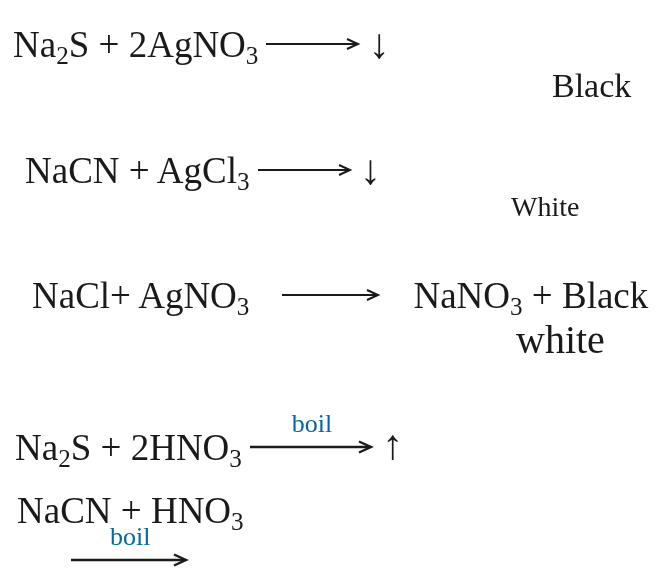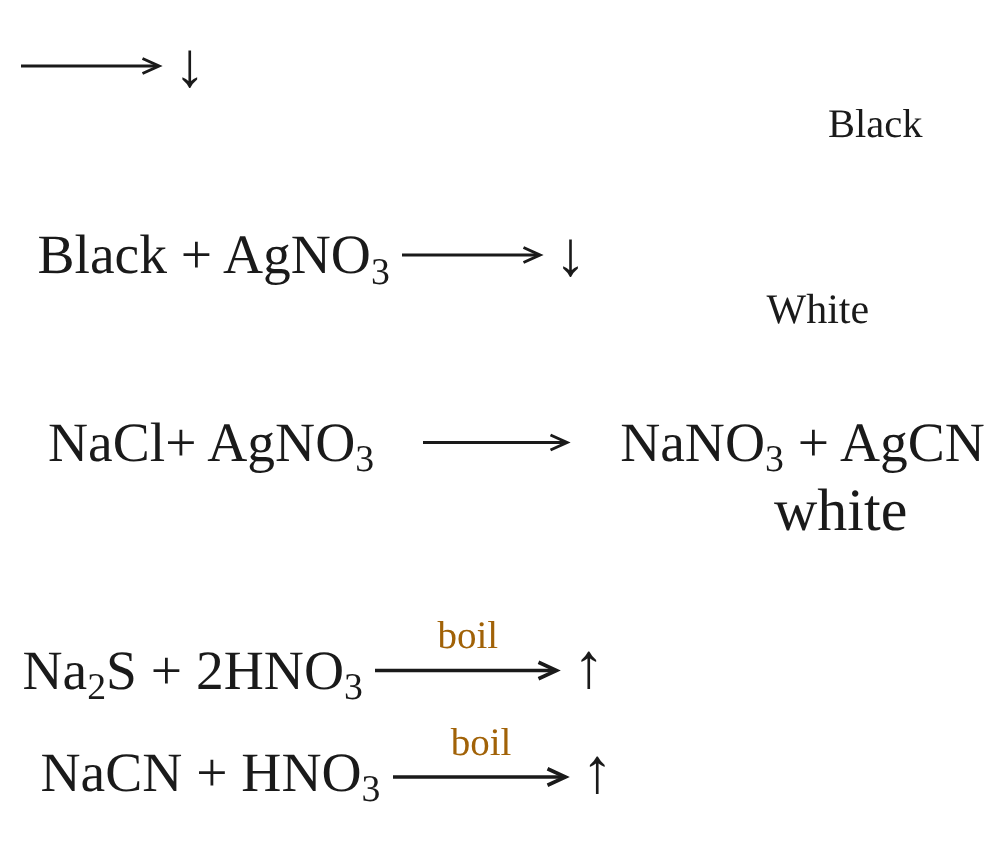--- a/index.html
+++ b/index.html
@@ -31,97 +31,98 @@
   }
   .formula sub {
     font-size: 0.68em;
     line-height: 0;
     vertical-align: -0.28em;
   }
   .eq1 { top: 21px;  left: 13px; }
   .eq2 { top: 147px; left: 25px; }
   .eq3 { top: 272px; left: 32px; gap: 32px; }
   .eq4 { top: 420px; left: 15px; align-items: flex-end; }
-  .eq5 { top: 492px; left: 27px; }
+  .eq5 { top: 492px; left: 17px; flex-direction: column; }
 
   .rxn-arrow {
     position: relative;
     top: 2px;
     display: inline-block;
   }
   .boil-arrow {
     position: relative;
     top: -12px;
     display: inline-flex;
     flex-direction: column;
     align-items: center;
     gap: 3px;
   }
   .boil-arrow .arrow-label {
     font-size: 26px;
     line-height: 1;
-    color: #a16207;
+    color: #0369a1;
   }
   .phase-arrow {
     font-size: 42px;
     line-height: 1;
     font-family: "Liberation Serif", "DejaVu Serif", "DejaVu Sans", serif;
     color: #1a1a1a;
   }
   .state-label {
     position: absolute;
     line-height: 1;
     color: #1a1a1a;
   }
-  .state-label.black  { top: 69px;  left: 552px; font-size: 27px; }
+  .state-label.black  { top: 69px;  left: 552px; font-size: 34px; }
   .state-label.white2 { top: 193px; left: 511px; font-size: 28px; }
   .state-label.white3 { top: 320px; left: 516px; font-size: 40px; }
 
   svg .stroke {
     stroke: #1a1a1a;
     fill: none;
   }
 </style>
 </head>
 <body>
 
 <div class="page">
 
   <div class="eq eq1">
+    <span class="formula"><span>Na</span><sub>2</sub><span>S + 2AgNO</span><sub>3</sub></span>
     <span class="rxn-arrow">
       <svg width="96" height="14" viewBox="0 0 96 14">
           <line class="stroke" x1="1" y1="7" x2="92" y2="7" stroke-width="2"></line>
           <polyline class="stroke" points="82,2 93,7 82,12" stroke-width="2"></polyline>
         </svg>
     </span>
     <span class="phase-arrow">↓</span>
   </div>
   <div class="state-label black">Black</div>
 
   <div class="eq eq2">
-    <span class="formula"><span>Black + AgNO</span><sub>3</sub></span>
+    <span class="formula"><span>NaCN + AgCl</span><sub>3</sub></span>
     <span class="rxn-arrow">
       <svg width="96" height="14" viewBox="0 0 96 14">
           <line class="stroke" x1="1" y1="7" x2="92" y2="7" stroke-width="2"></line>
           <polyline class="stroke" points="82,2 93,7 82,12" stroke-width="2"></polyline>
         </svg>
     </span>
     <span class="phase-arrow">↓</span>
   </div>
   <div class="state-label white2">White</div>
 
   <div class="eq eq3">
     <span class="formula"><span>NaCl+ AgNO</span><sub>3</sub></span>
     <span class="rxn-arrow">
       <svg width="100" height="14" viewBox="0 0 100 14">
           <line class="stroke" x1="1" y1="7" x2="96" y2="7" stroke-width="2"></line>
           <polyline class="stroke" points="86,2 97,7 86,12" stroke-width="2"></polyline>
         </svg>
     </span>
-    <span class="formula"><span>NaNO</span><sub>3</sub><span> + AgCN</span></span>
+    <span class="formula"><span>NaNO</span><sub>3</sub><span> + Black</span></span>
     <span class="phase-arrow">↓</span>
   </div>
   <div class="state-label white3">white</div>
 
   <div class="eq eq4">
     <span class="formula"><span>Na</span><sub>2</sub><span>S + 2HNO</span><sub>3</sub></span>
     <span class="boil-arrow">
       <span class="arrow-label">boil</span>
       <svg width="126" height="14" viewBox="0 0 126 14">
           <line class="stroke" x1="1" y1="7" x2="121" y2="7" stroke-width="2.4"></line>

